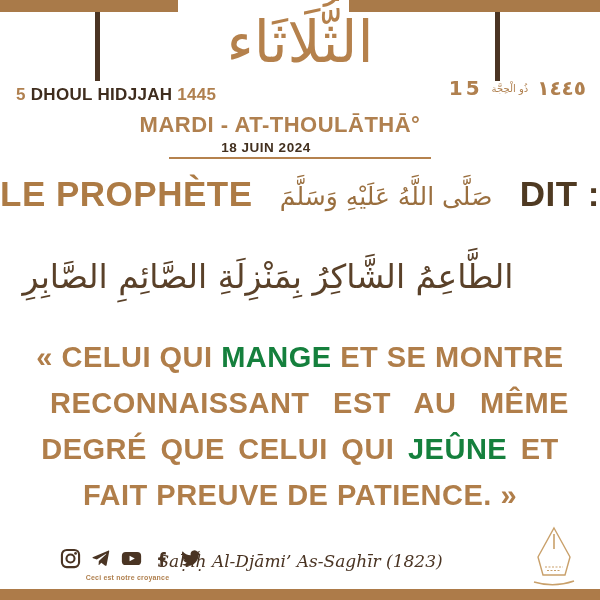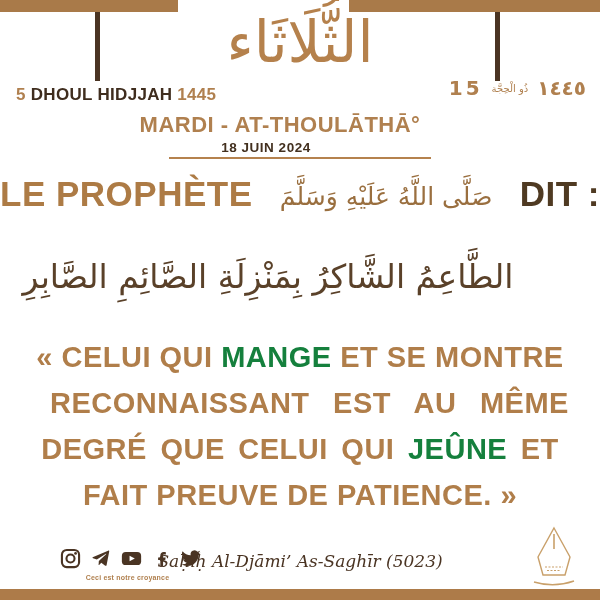--- a/index.html
+++ b/index.html
@@ -166,21 +166,21 @@
       </svg>
     </span>
     <span>
       <svg width="22" height="21" viewBox="0 0 24 24">
         <path fill="#4a3423" d="M23 5c-.8.4-1.7.6-2.6.8a4.6 4.6 0 0 0 2-2.6c-.9.5-1.9.9-2.9 1.1a4.5 4.5 0 0 0-7.8 4.1A12.8 12.8 0 0 1 2.4 3.6a4.5 4.5 0 0 0 1.4 6 4.4 4.4 0 0 1-2-.5v.1c0 2.2 1.5 4 3.6 4.4-.7.2-1.4.2-2 .1a4.5 4.5 0 0 0 4.2 3.1A9 9 0 0 1 1 18.6 12.7 12.7 0 0 0 7.9 20.6c8.3 0 12.8-6.9 12.8-12.8v-.6c.9-.6 1.6-1.4 2.3-2.3z"></path>
       </svg>
     </span>
   </div>
   <div class="tagline">Ceci est notre croyance</div>
 
-  <div class="source">Saḥīḥ Al-Djāmi’ As-Saghīr (5023)</div>
+  <div class="source">Saḥīḥ Al-Djāmi’ As-Saghīr (1823)</div>
 
   <span class="logo">
     <svg width="52" height="64" viewBox="0 0 52 64" fill="none">
       <path d="M26 4 L42 33 L37 51 L15 51 L10 33 Z" stroke="#c9a06a" stroke-width="1.4"></path>
       <line x1="26" y1="10" x2="26" y2="25" stroke="#c9a06a" stroke-width="1.6"></line>
       <line x1="17" y1="43" x2="35" y2="43" stroke="#c9a06a" stroke-width="1.2" stroke-dasharray="2 1.5"></line>
       <line x1="19" y1="46.5" x2="33" y2="46.5" stroke="#c9a06a" stroke-width="1.2" stroke-dasharray="2 1.5"></line>
       <path d="M6 58 Q26 64 46 57" stroke="#c9a06a" stroke-width="1.4"></path>
     </svg>
   </span>

